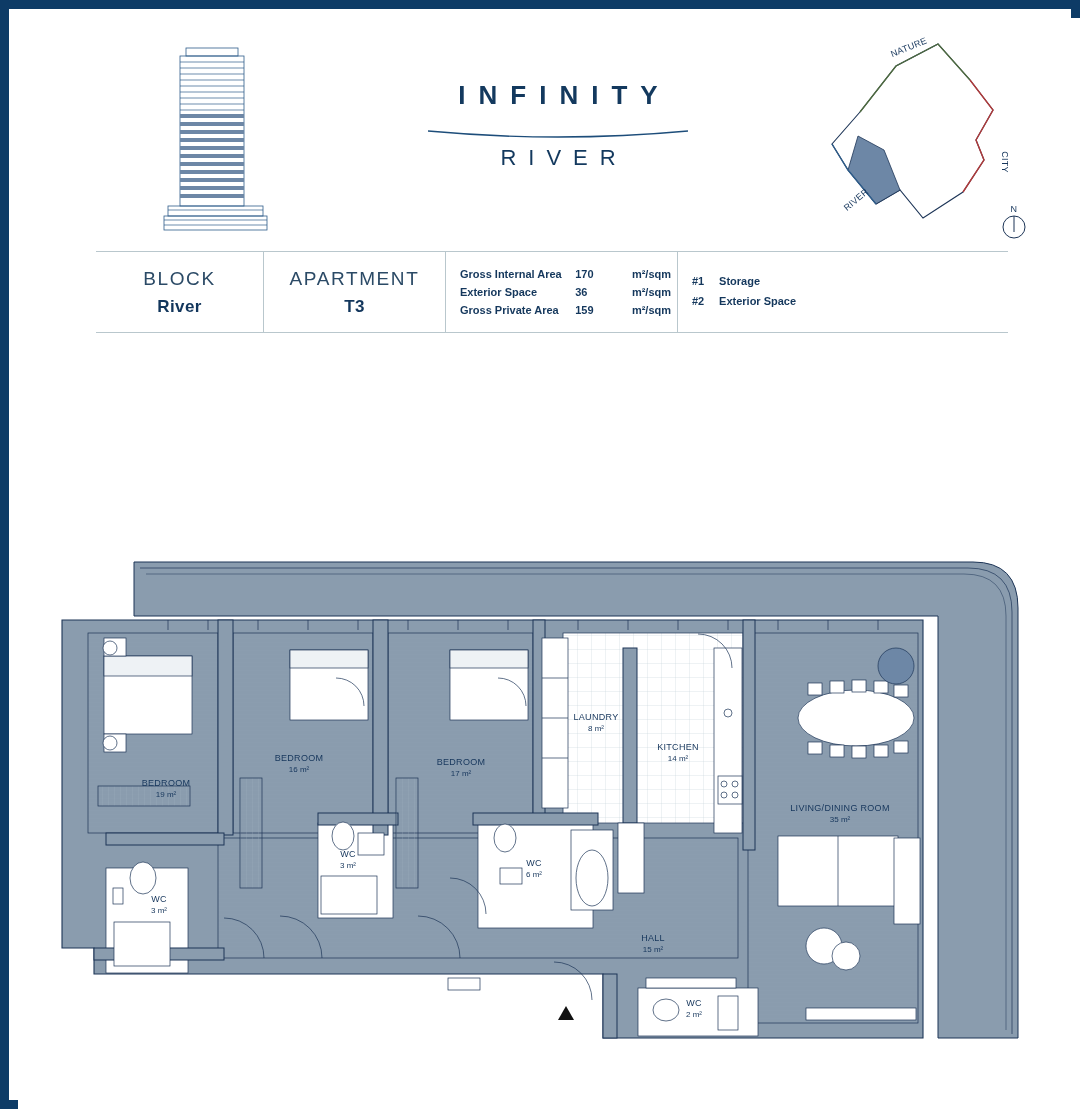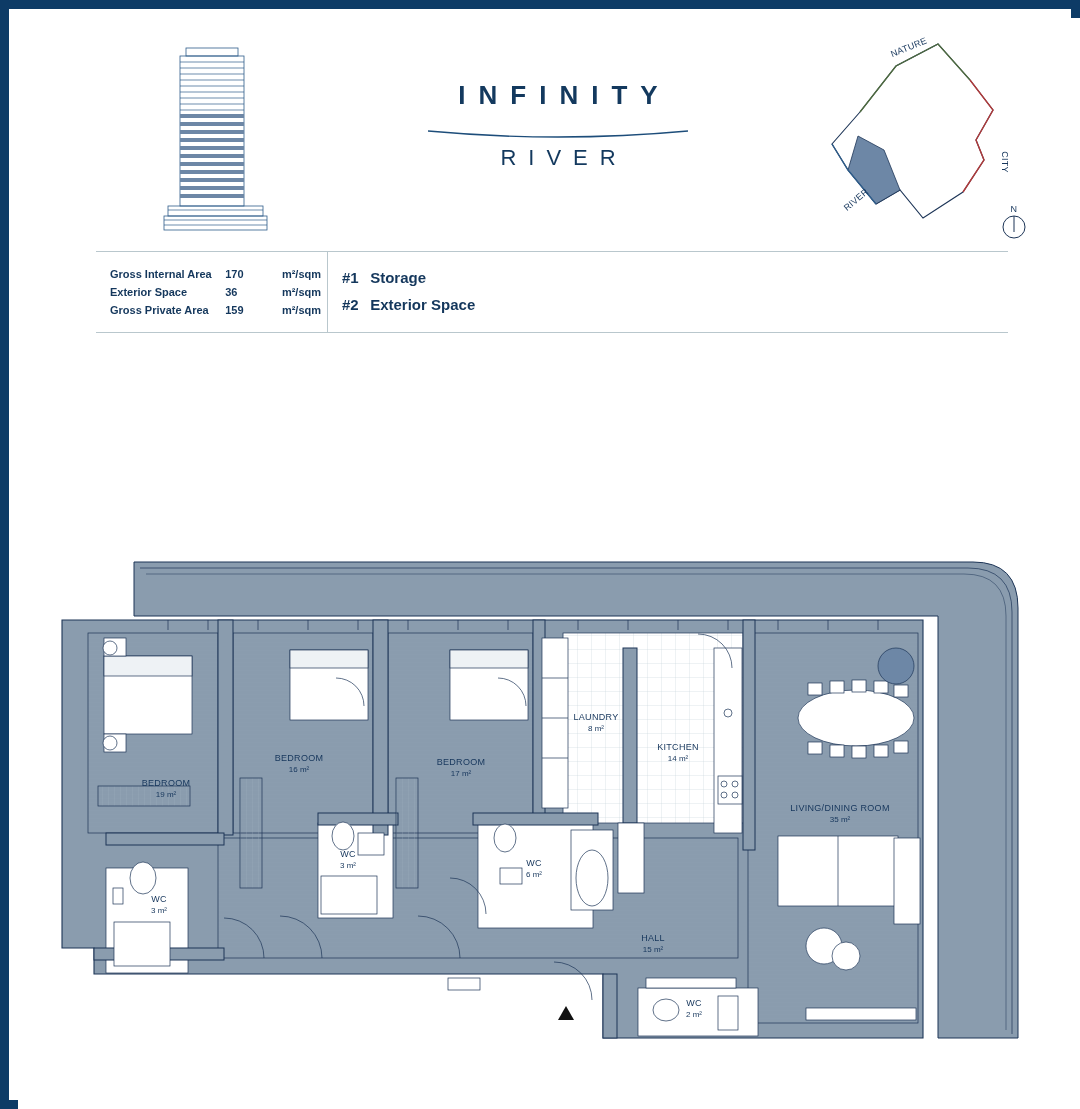--- a/index.html
+++ b/index.html
@@ -124,21 +124,21 @@
     width: 100%;
     font-size: 11px;
     color: #14375c;
     line-height: 1.65;
     font-weight: 600;
   }
   .arearow .an { width: 130px; }
   .arearow .av { width: 46px; text-align: left; }
   .arearow .au { padding-left: 16px; }
   .extrarow {
-    font-size: 15px;
+    font-size: 11px;
     color: #14375c;
     line-height: 1.78;
     font-weight: 600;
     white-space: nowrap;
   }
   .extrarow .num { display: inline-block; width: 24px; }
 
   
   .plan {
     position: absolute;
@@ -236,22 +236,30 @@
 
           <circle cx="226" cy="195" r="11" fill="none" stroke="#1d3557" stroke-width="1"></circle>
           <line x1="226" y1="184" x2="226" y2="200" stroke="#1d3557" stroke-width="1"></line>
           <text class="rlabel" x="226" y="180" font-size="10" fill="#1d3557">N</text>
         </svg>
       </div>
     </div>
 
     <div class="infobar">
 
-
-
+      <div class="cell block">
+        <div class="label">BLOCK</div>
+        <div class="value">River</div>
+      </div>
+
+
+      <div class="cell apt">
+        <div class="label">APARTMENT</div>
+        <div class="value">T3</div>
+      </div>
 
       <div class="cell areas">
         <div class="arearow">
           <span class="an">Gross Internal Area</span>
           <span class="av">170</span>
           <span class="au">m²/sqm</span>
         </div>
         <div class="arearow">
           <span class="an">Exterior Space</span>
           <span class="av">36</span>

